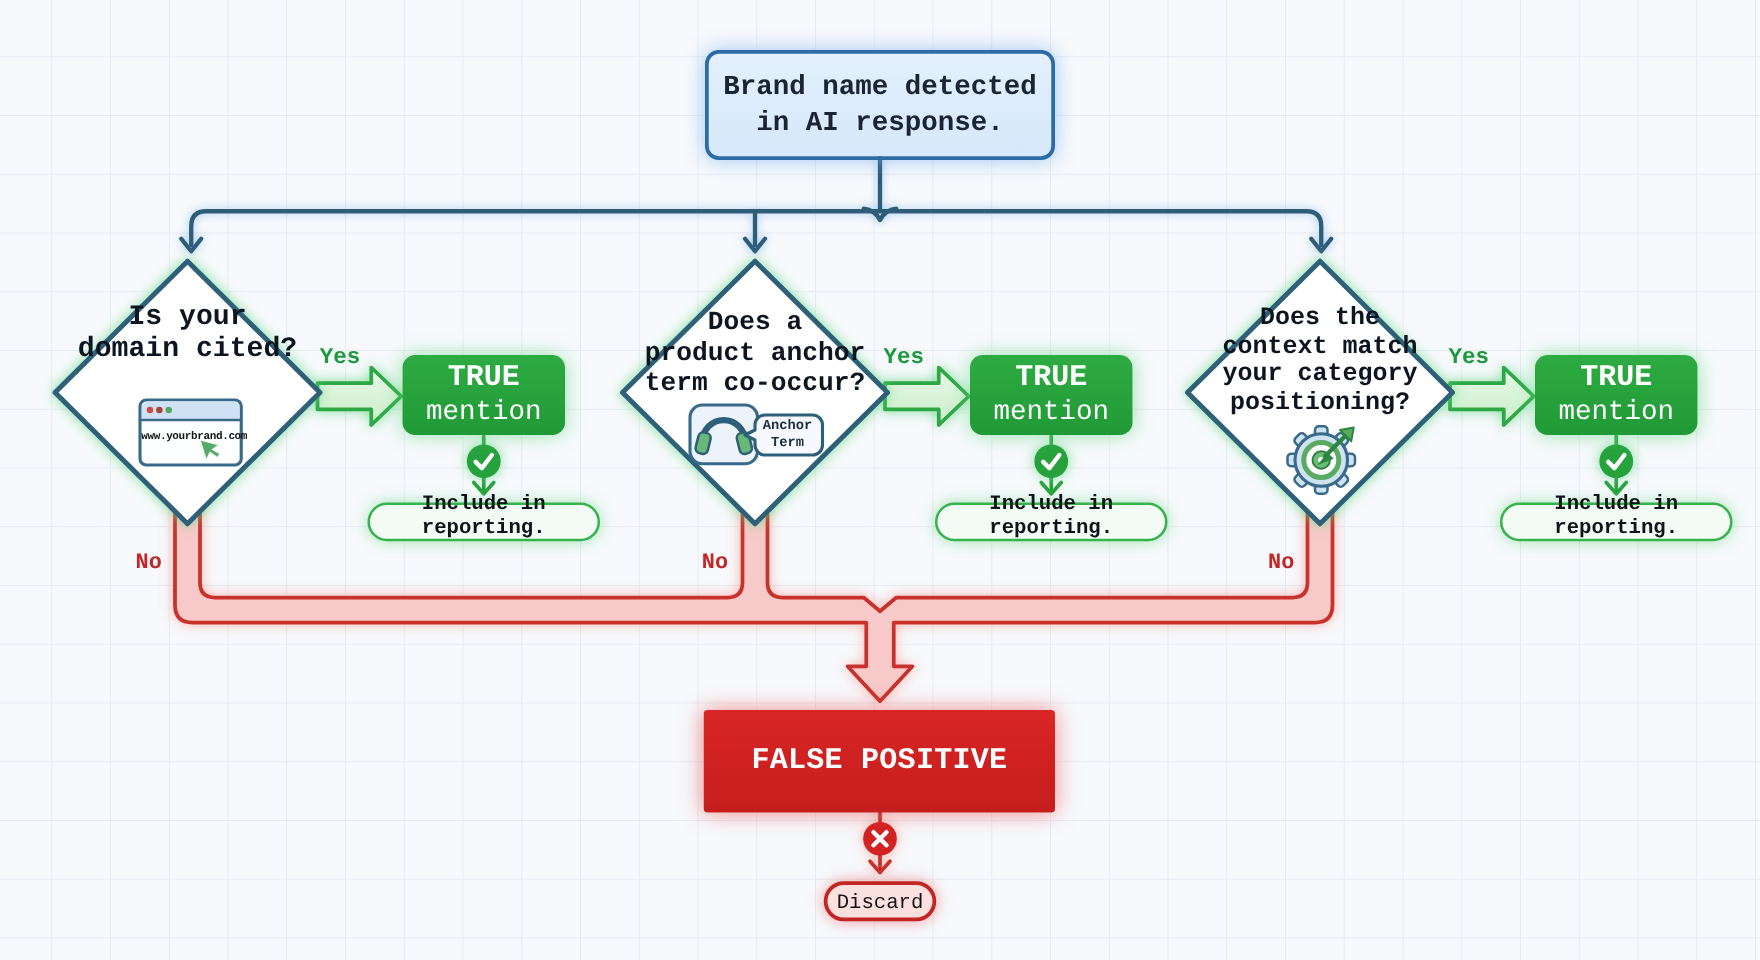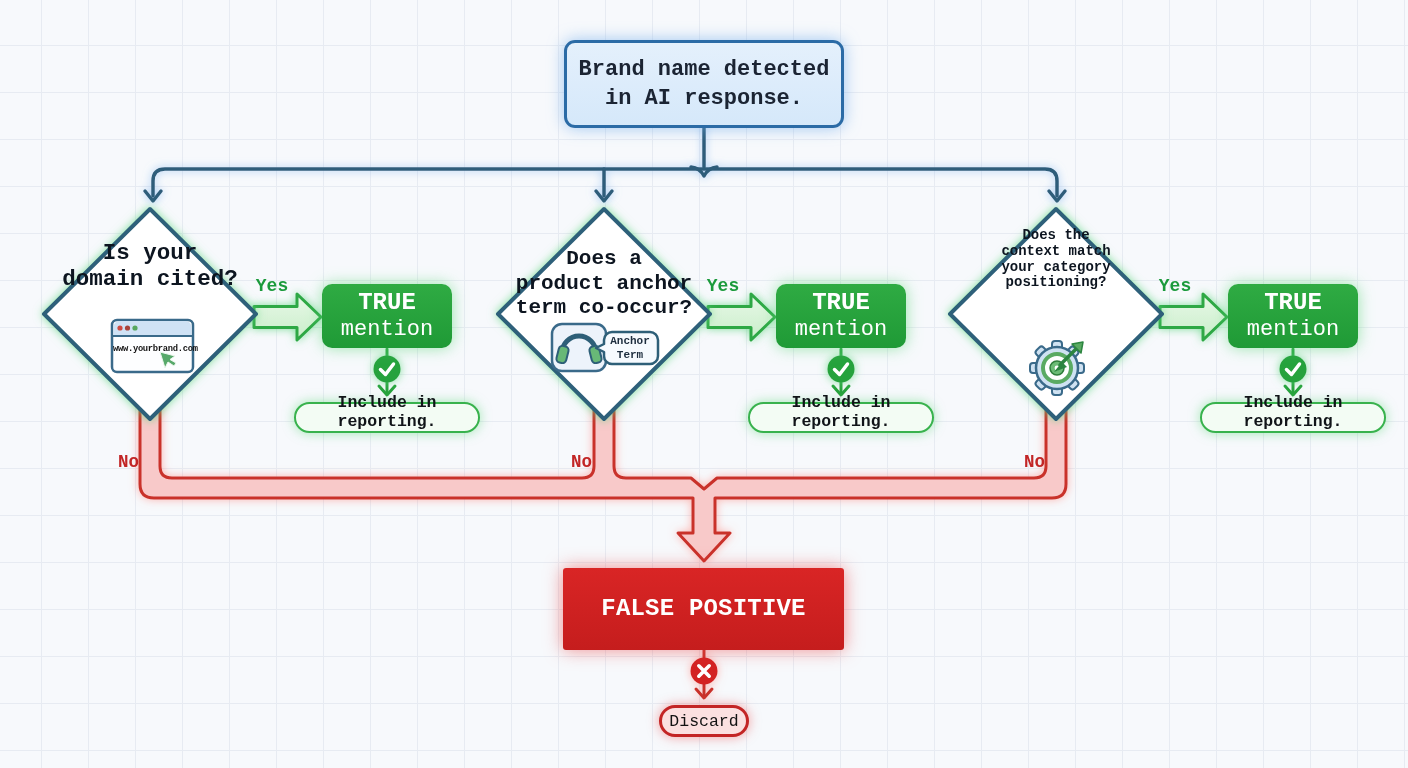--- a/index.html
+++ b/index.html
@@ -21,24 +21,24 @@
   .start-box{
     left:564px;top:40px;width:280px;height:88px;border-radius:11px;
     background:linear-gradient(180deg,#e4f0fc,#d5e8fa);
     border:3px solid #2b6ba6;box-sizing:border-box;
     box-shadow:0 0 16px rgba(110,170,235,.65);
     font-size:22px;font-weight:600;color:#1b2433;line-height:1.32;
   }
   .q-text{font-weight:600;color:#0d1520;}
   .q1{left:45px;top:240px;width:210px;font-size:22.5px;line-height:1.16;}
   .q2{left:499px;top:247px;width:210px;font-size:21px;line-height:1.17;}
-  .q3{left:951px;top:228px;width:210px;font-size:14px;line-height:1.13;text-align:center;}
+  .q3{left:951px;top:244px;width:210px;font-size:20px;line-height:1.13;text-align:center;}
 
   .yes-label{width:50px;top:276px;font-size:18px;font-weight:700;color:#1b9a3c;text-align:center;}
-  .no-label{width:40px;top:440px;font-size:17.5px;font-weight:700;color:#c22626;text-align:right;margin-top:12px;}
+  .no-label{width:40px;top:440px;font-size:17.5px;font-weight:700;color:#c22626;text-align:center;}
 
   .true-box{
     top:284px;width:130px;height:64px;border-radius:10px;
     background:linear-gradient(180deg,#2fab43,#1f9a36);
     box-shadow:0 0 15px rgba(90,215,120,.6);
     color:#fff;line-height:1.18;
   }
   .true-line1{font-size:24px;font-weight:700;}
   .true-line2{font-size:22px;font-weight:500;}
 

